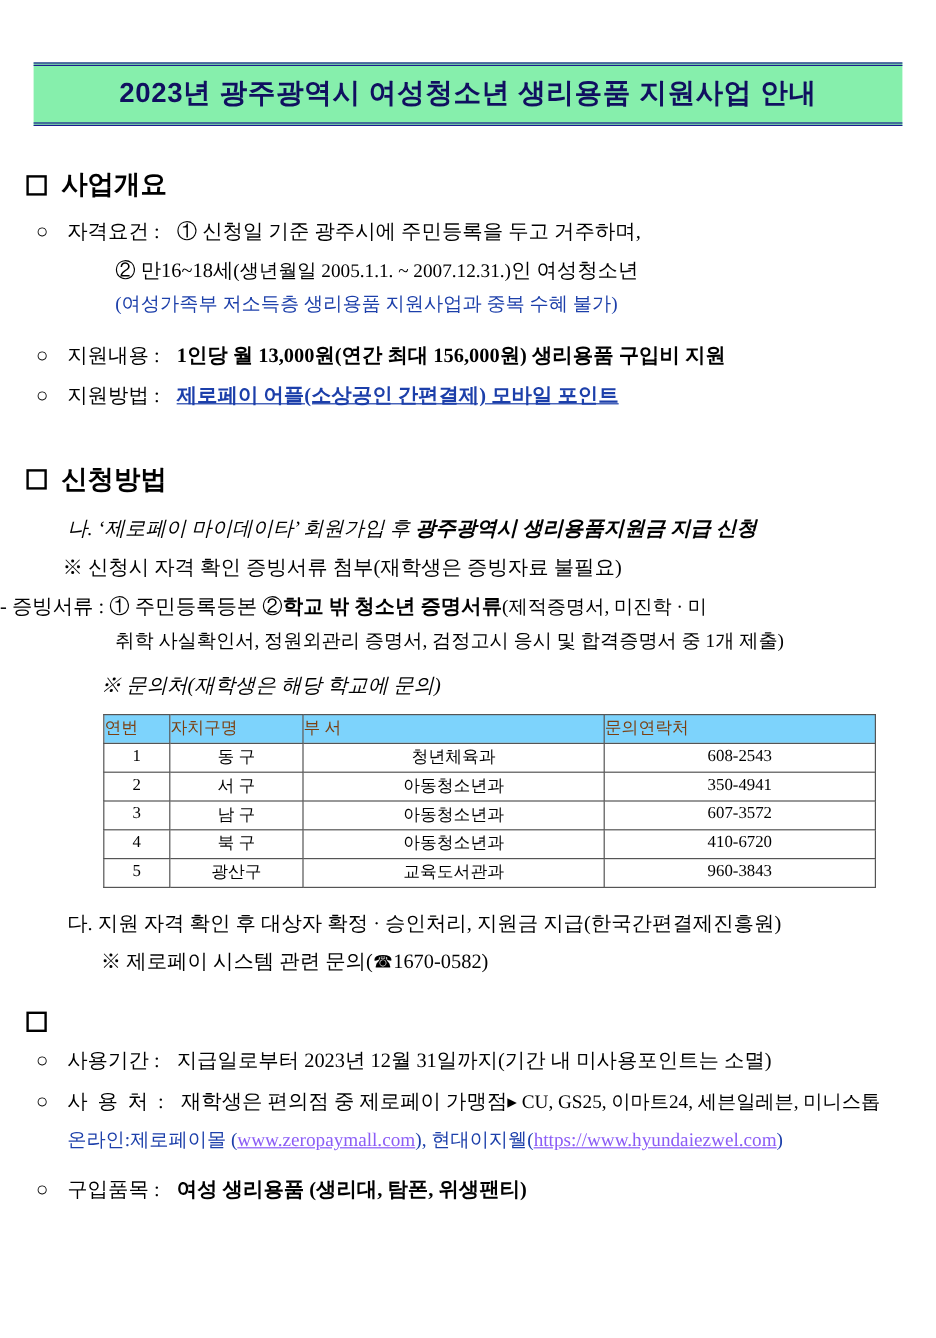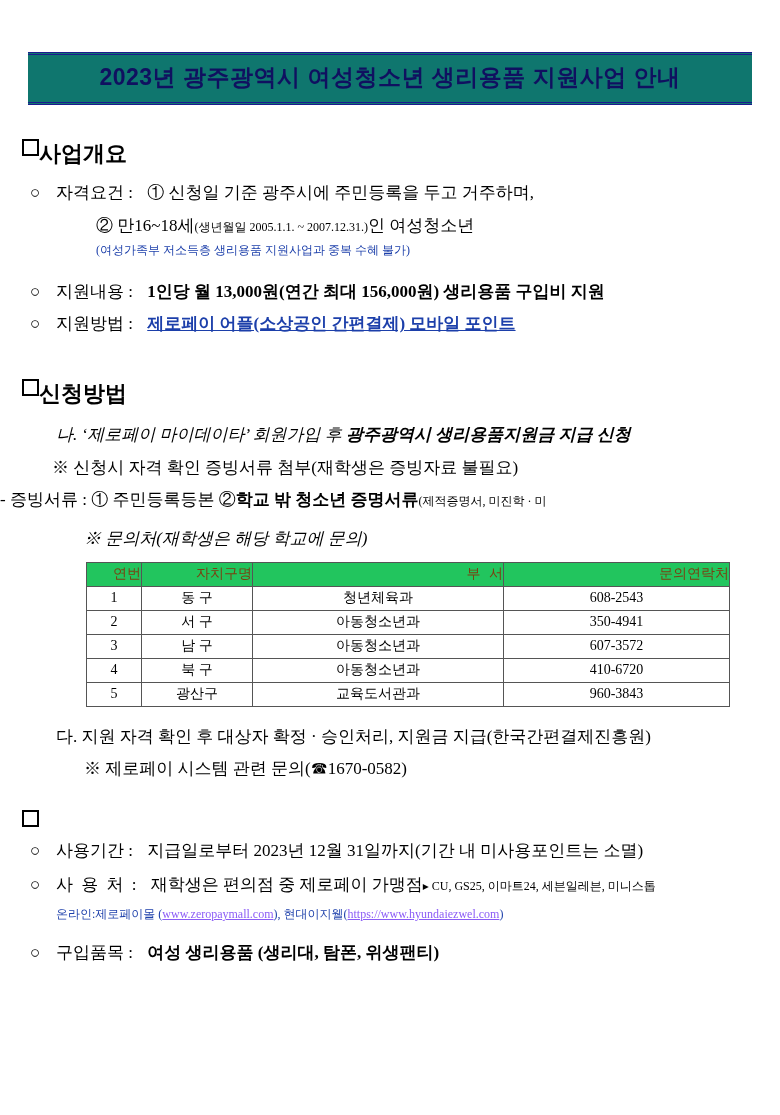--- a/index.html
+++ b/index.html
@@ -21,35 +21,37 @@
     padding: 0;
     box-sizing: border-box;
     position: relative;
   }
 
   
   .title-banner {
     margin: 52px 28px 0 28px;
     border-top: 3px double #1b1b8f;
     border-bottom: 3px double #1b1b8f;
-    background: #0f766e;
+    background: #86efac;
     text-align: center;
     padding: 7px 0 9px 0;
   }
   .title-banner .title-text {
     font-family: "Liberation Sans", sans-serif;
     font-weight: bold;
     font-size: 23px;
     letter-spacing: 0.5px;
     color: #101060;
   }
 
   
   .section-head {
     display: flex;
+    align-items: center;
+    gap: 12px;
     margin: 34px 0 12px 22px;
   }
   .section-head .box-glyph {
     display: inline-block;
     width: 17px;
     height: 17px;
     border: 2px solid #000;
     box-sizing: border-box;
   }
   .section-head .section-title {
@@ -75,44 +77,43 @@
     margin-left: 30px;
   }
   .line-body { flex: 1 1 auto; }
 
   .ind-52 { margin-left: 52px; }
   .ind-56 { margin-left: 56px; }
   .ind-72 { }
   .ind-84 { margin-left: 84px; }
   .ind-96 { margin-left: 96px; }
 
-  .sm { font-size: 12px; }
+  .sm { font-size: 16px; }
   .blue { color: #1c3faa; }
   .bold { font-weight: bold; }
   .ul { text-decoration: underline; }
   .link { color: #8b5cf6; text-decoration: underline; }
 
   .spaced { letter-spacing: 2px; margin-top: 27px; }
 
   
   .contact-table {
     border-collapse: collapse;
     margin: 10px 0 0 86px;
     width: 644px;
     font-size: 14px;
     font-family: "Liberation Serif", serif;
   }
   .contact-table th {
-    background: #22c55e;
+    background: #7dd3fc;
     border: 1px solid #555;
     padding: 2px 0 3px 0;
     font-weight: normal;
     color: #7b3f10;
-    text-align: right;
-    font-family: Liberation Mono, monospace;
+    text-align: left;
   }
   .contact-table td {
     border: 1px solid #555;
     padding: 2px 0 3px 0;
     text-align: center;
   }
   .col-no { width: 54px; }
   .col-gu { width: 110px; }
   .col-dept { width: 250px; }
 
@@ -185,20 +186,23 @@
   <div class="line ind-52 mt6">
     <span class="line-body">※ 신청시 자격 확인 증빙서류 첨부(재학생은 증빙자료 불필요)</span>
   </div>
 
   <div class="line ind-72 tight">
     <span class="line-body">
       <span>- 증빙서류 : ① 주민등록등본 ②</span><span class="bold">학교 밖 청소년 증명서류</span><span class="sm">(제적증명서, 미진학 · 미</span>
     </span>
   </div>
 
+  <div class="line ind-96 sm">
+    <span class="line-body">취학 사실확인서, 정원외관리 증명서, 검정고시 응시 및 합격증명서 중 1개 제출)</span>
+  </div>
 
   <div class="line ind-84 mt14">
     <span class="line-body">※ 문의처(재학생은 해당 학교에 문의)</span>
   </div>
 
   <table class="contact-table">
     <thead>
       <tr>
         <th class="col-no">연번</th>
         <th class="col-gu">자치구명</th>

